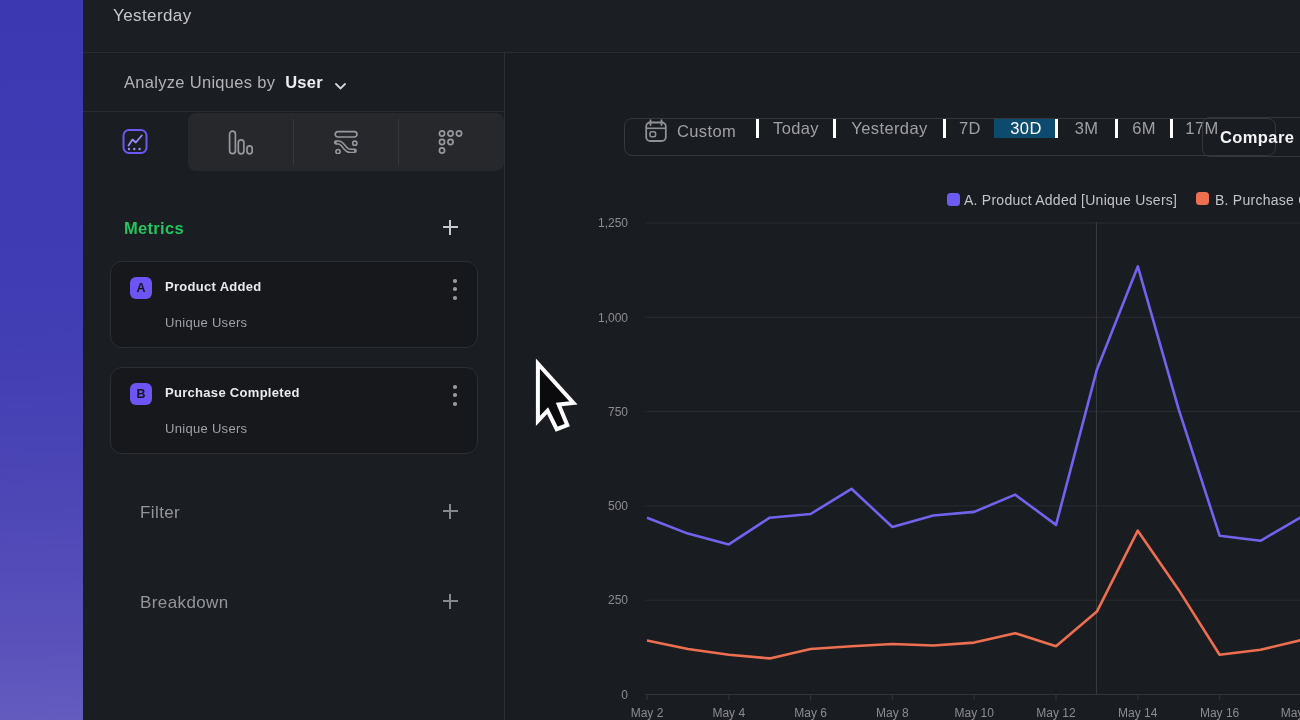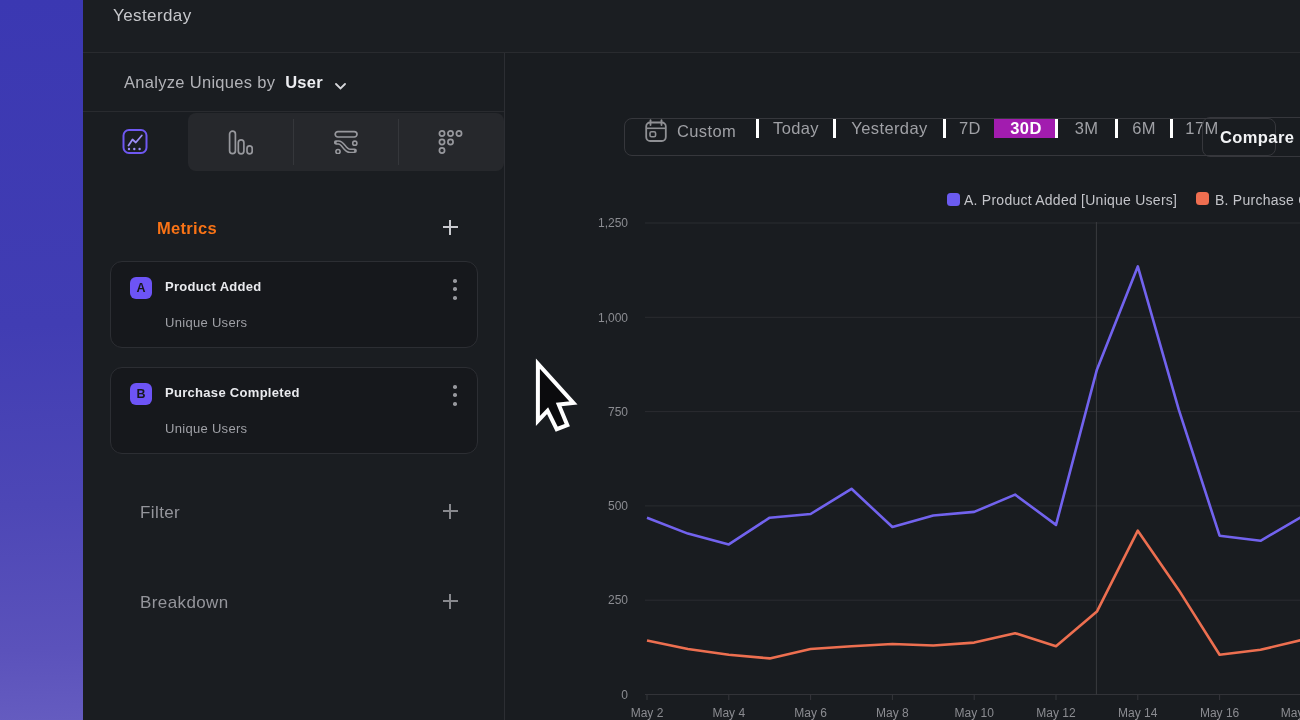--- a/index.html
+++ b/index.html
@@ -22,21 +22,21 @@
   #analyzeRow .t { position:absolute; left:41px; top:20px; font-size:16.5px; color:#b2b3b8; letter-spacing:.3px; }
   #analyzeRow .t b { color:#edeef2; font-weight:700; margin-left:5px; }
 
   
   #tabs { position:absolute; left:0; top:60px; width:421px; height:58px; }
   #tabsbg { position:absolute; left:105px; top:0px; width:316px; height:58px; background:#26282c; border-radius:8px; }
   .tabsep { position:absolute; top:6px; width:1px; height:46px; background:#35373b; }
   .tabicon { position:absolute; top:0; width:105px; height:58px; display:flex; align-items:center; justify-content:center; }
 
   
-  .sechead { position:absolute; left:41px; font-size:16.5px; font-weight:700; color:#f97316; letter-spacing:.3px;margin-left:33px; }
+  .sechead { position:absolute; left:41px; font-size:16.5px; font-weight:700; color:#22c55e; letter-spacing:.3px; }
   .plus { position:absolute; left:359px; width:16px; height:16px; }
   .plus:before { content:""; position:absolute; left:7.2px; top:0.5px; width:1.7px; height:15px; background:#c9cacf; }
   .plus:after  { content:""; position:absolute; left:0.5px; top:7.2px; width:15px; height:1.7px; background:#c9cacf; }
   .plus.dim:before { background:#87888d; }
   .plus.dim:after  { background:#87888d; }
 
   .card { position:absolute; left:27px; width:368px; height:87px; background:#16181c;
     border:1px solid #2c2e33; border-radius:12px; }
   .badge { position:absolute; left:19px; top:15px; width:22px; height:22px; border-radius:6px;
     background:#6d54f6; color:#16171c; font-size:12.5px; font-weight:700;
@@ -47,21 +47,21 @@
   .kebab i { display:block; width:3.6px; height:3.6px; border-radius:50%; background:#97989d; margin-bottom:4.9px; }
 
   .faint { color:#94959b; font-weight:500; font-size:17px; position:absolute; left:57px; letter-spacing:.4px; }
 
   
   #rangebar { left:584px; top:118px; width:652px; height:38px; border:1px solid #36373c; border-radius:8px;
     display:flex; align-items:flex-start;margin-left:40px; }
   .seg { position:relative; display:flex; align-items:center; justify-content:center;
     color:#9fa0a5; font-size:16.5px; letter-spacing:.4px; }
   .seg + .seg { border-left:3px solid #ffffff; }
-  .seg.sel { background:#a21caf; color:#ffffff; font-weight:700; border-left-color:transparent; }
+  .seg.sel { background:#0c4a6e; color:#ffffff; font-weight:400; border-left-color:transparent; }
   #compare { left:1202px; top:117px; width:108px; height:40px; border:1px solid #36373c; border-radius:8px 0 0 8px;
     display:flex; align-items:center; justify-content:flex-start; padding-left:17px;
     color:#f2f3f5; font-size:16.5px; font-weight:700; letter-spacing:.4px; }
 
   
   .sw { position:absolute; width:13px; height:13px; border-radius:3.5px; }
   .legtext { position:absolute; font-size:14px; color:#c3c4c9; white-space:nowrap; letter-spacing:.25px; }
 </style>
 </head>
 <body>

